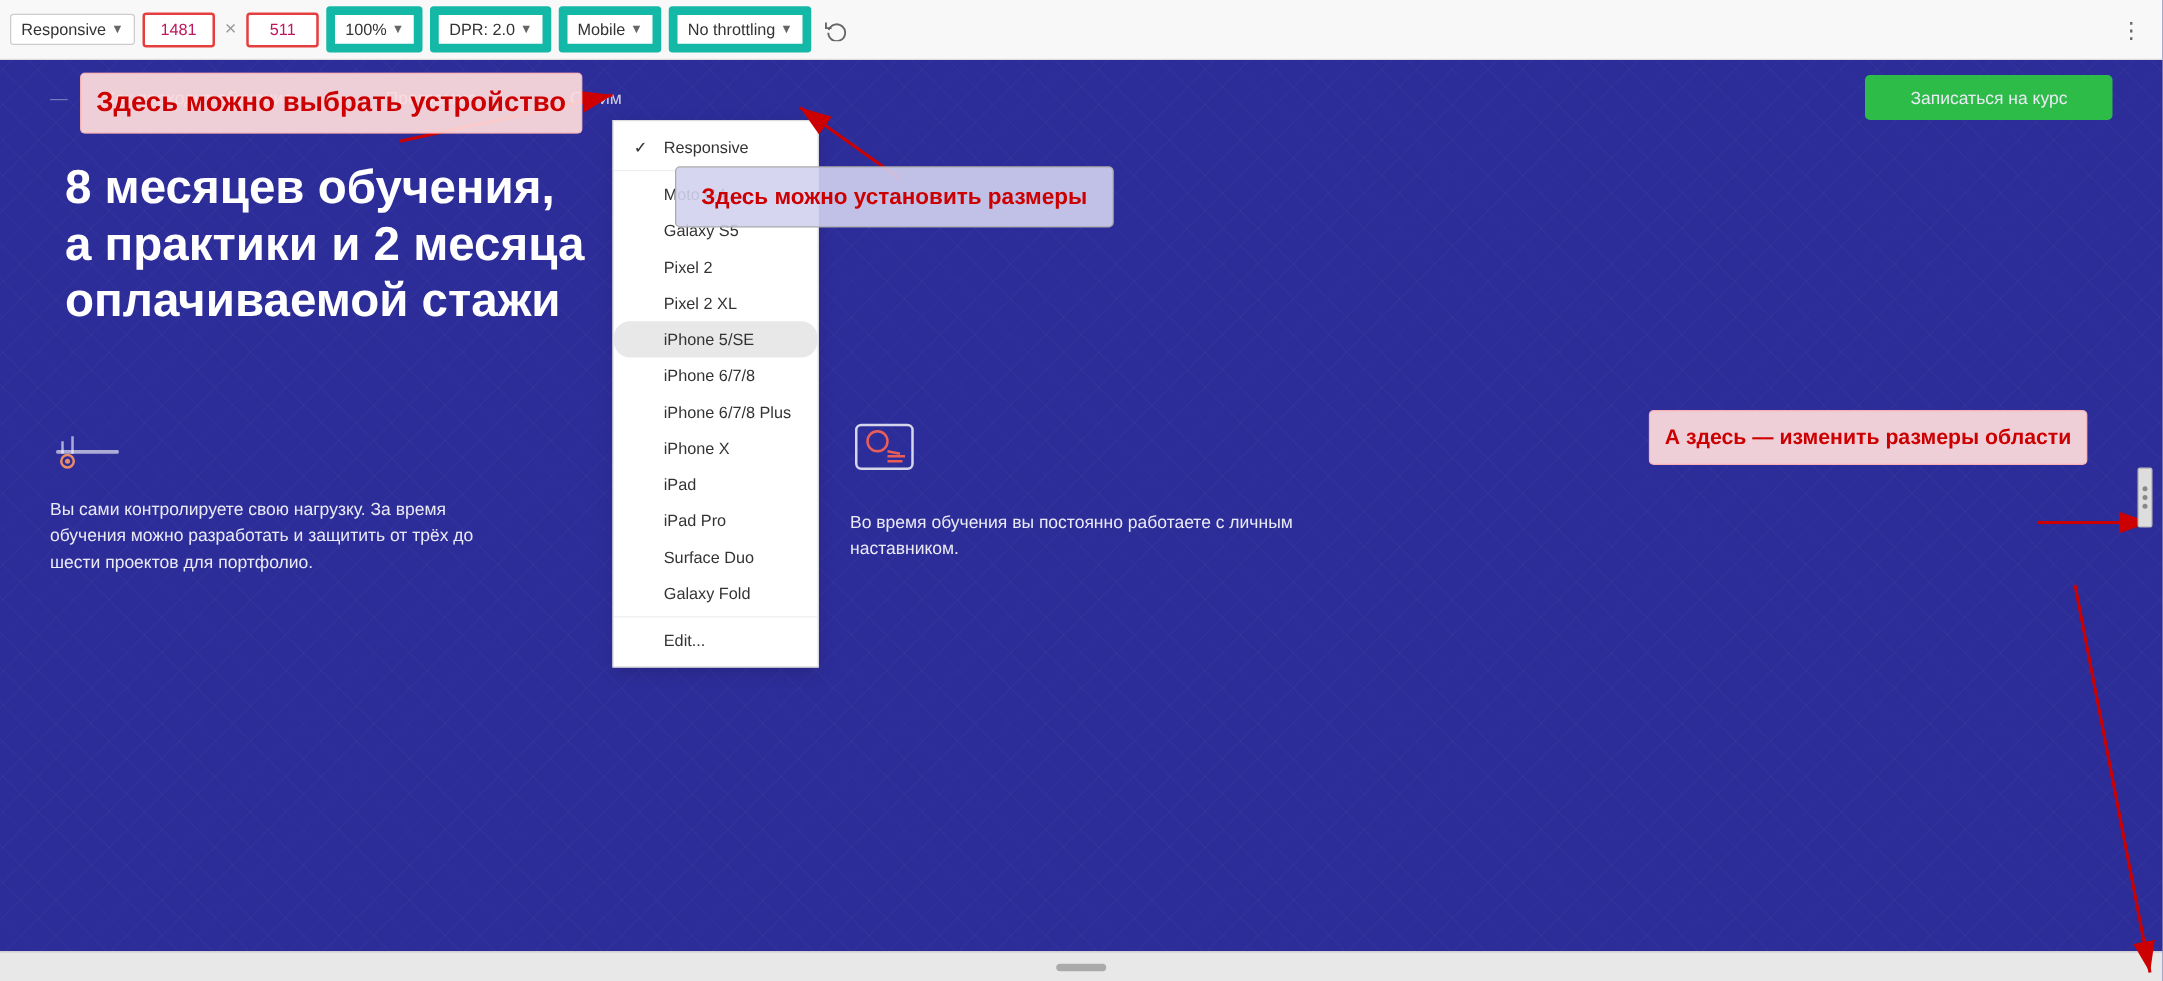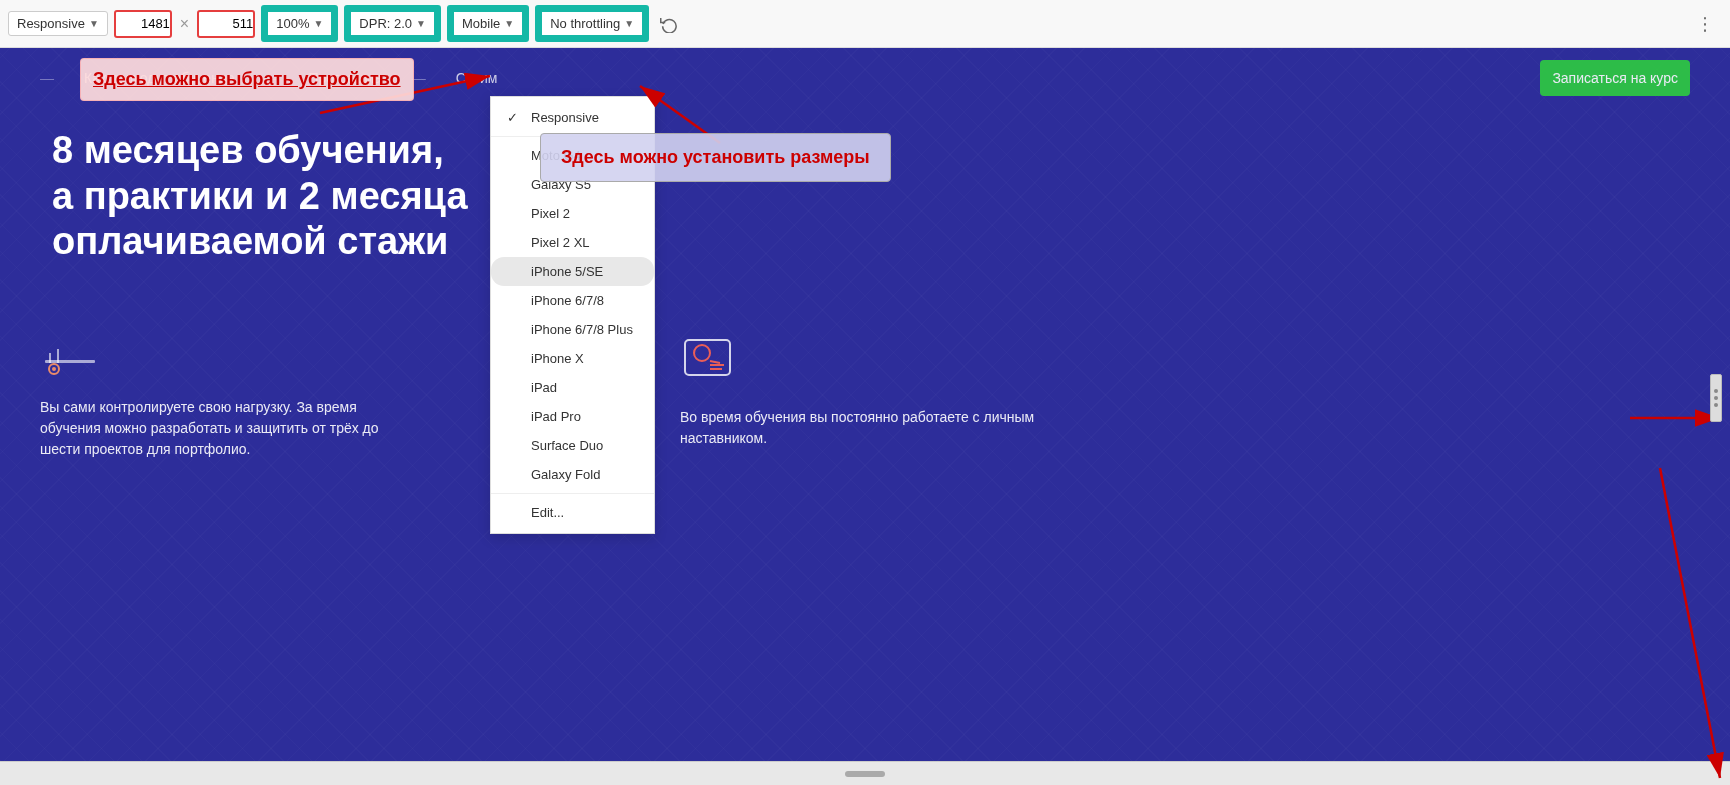--- a/index.html
+++ b/index.html
@@ -27,23 +27,23 @@
       background: white;
       cursor: pointer;
       font-size: 13px;
       color: #333;
     }
     .toolbar-input {
       width: 58px;
       height: 28px;
       border: 2px solid #e53e3e;
       border-radius: 3px;
-      text-align: right;
+      text-align: center;
       font-size: 13px;
-      color: #000000;
+      color: #be185d;
       background: white;
     }
     .toolbar-divider {
       color: #999;
       font-size: 16px;
       padding: 0 2px;
     }
     .toolbar-btn {
       padding: 4px 8px;
       border: 7px solid #14b8a6;
@@ -160,21 +160,21 @@
       font-size: 14px;
     }
     .site-nav-dash {
       color: rgba(255,255,255,0.4);
     }
     .site-nav-btn {
       margin-left: auto;
       background: #2ecc40;
       color: white;
       border: none;
-      padding: 10px 12px;
+      padding: 10px 36px;
       border-radius: 4px;
       font-size: 14px;
       cursor: pointer;
     }
 
     
     .hero-text {
       padding: 20px 52px;
       color: white;
     }
@@ -431,30 +431,36 @@
       <span class="dropdown-check"></span>
       <span>Galaxy Fold</span>
     </div>
     <div class="dropdown-separator"></div>
     <div class="dropdown-item">
       <span class="dropdown-check"></span>
       <span>Edit...</span>
     </div>
   </div>
 
-  <div class="annotation" style="top: 10px; left: 80px; font-size: 18px; line-height: 1.4; text-decoration: underline;">
+  <div class="annotation" style="top: 10px; left: 64px; font-size: 22px; line-height: 1.4;">
     <span>Здесь можно
 выбрать
 устройство</span>
   </div>
 
   <div class="annotation" style="top: 85px; left: 540px; font-size: 18px; padding: 12px 20px; border-color: #aaa; background: rgba(210, 210, 240, 0.9); color: #cc0000;">
     <span>Здесь можно установить размеры</span>
   </div>
 
+  <div class="annotation" style="top: 280px; right: 60px; font-size: 17px; line-height: 1.5; text-align: center;">
+    <span>А здесь —
+изменить
+размеры
+области</span>
+  </div>
 
   <svg style="position:absolute;top:0;left:0;width:100%;height:100%;pointer-events:none;z-index:290;">
 
     <defs>
       <marker id="arrowhead" markerWidth="10" markerHeight="7" refX="10" refY="3.5" orient="auto">
         <polygon points="0 0, 10 3.5, 0 7" fill="#cc0000"></polygon>
       </marker>
     </defs>
 
     <line x1="320" y1="65" x2="490" y2="28" stroke="#cc0000" stroke-width="2.5" marker-end="url(#arrowhead)"></line>

